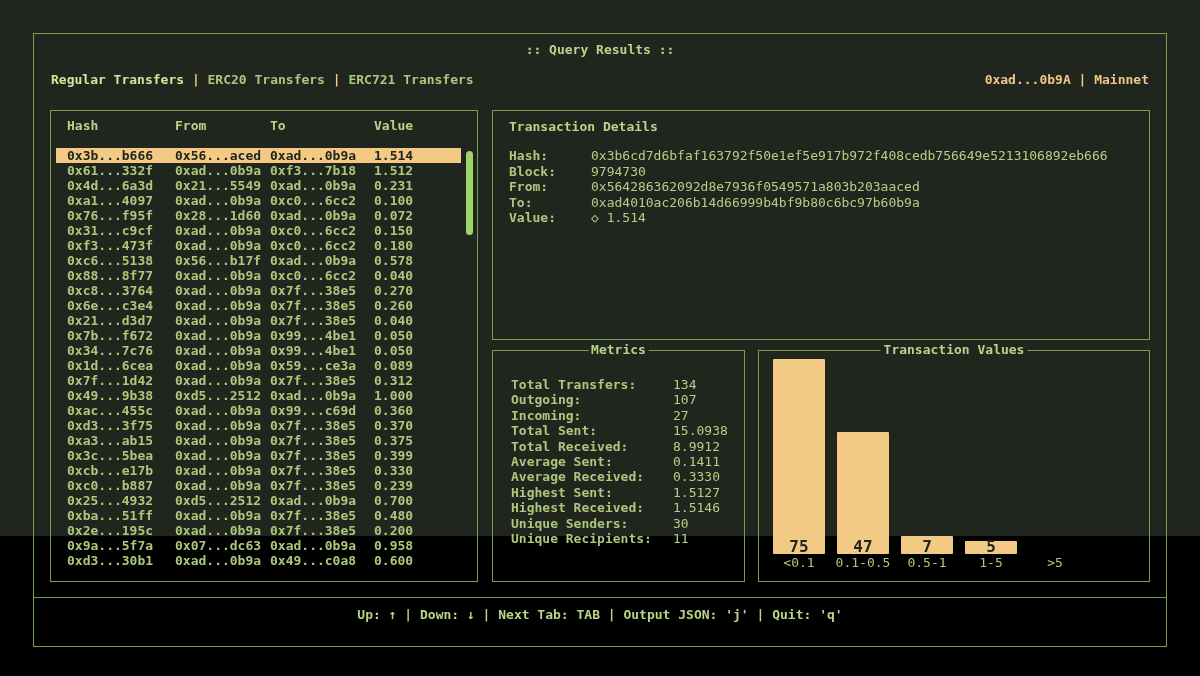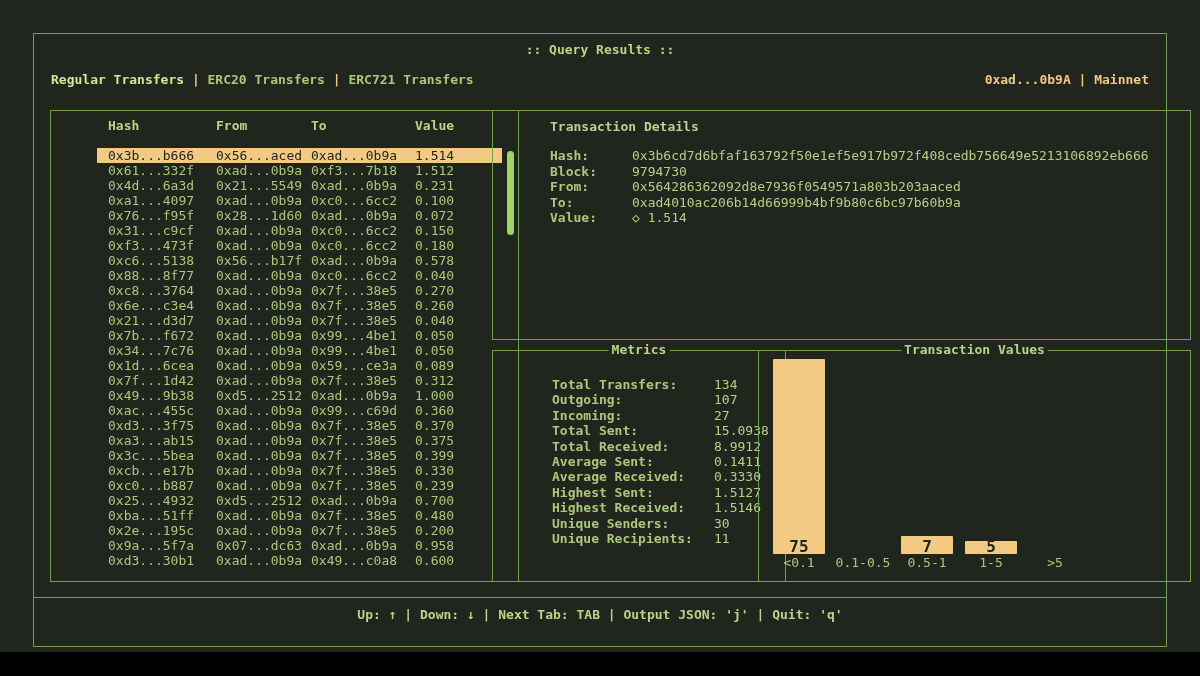--- a/index.html
+++ b/index.html
@@ -1,38 +1,38 @@
 <!DOCTYPE html>
 <html><head>
 <meta charset="utf-8">
 <style>
   html,body{margin:0;padding:0;background:#000;}
   body{width:1200px;height:676px;overflow:hidden;}
   .terminal{
-    position:relative;width:1200px;height:652px;background:#20251e;
+    position:relative;width:1200px;height:536px;background:#20251e;
     font-family:"DejaVu Sans Mono","Liberation Mono",monospace;
     font-size:13px;color:#abc87c;
   }
   .frame{position:absolute;left:33px;top:33px;width:1132px;height:612px;border:1px solid #75a050;}
   .app-title{position:absolute;top:8px;left:0;width:100%;text-align:center;font-weight:bold;color:#b9d489;}
   .tab-bar{position:absolute;top:38px;left:17px;font-weight:bold;white-space:pre;}
   .tab{color:#abc87c;cursor:default;}
   .tab.active{color:#d9e39a;}
   .tab-sep{color:#eec887;}
   .account-area{position:absolute;top:38px;right:17px;color:#eec887;font-weight:bold;white-space:pre;}
-  .panel{position:absolute;border:1px solid #75a050;box-sizing:content-box;padding-left:41px;}
+  .panel{position:absolute;border:1px solid #75a050;box-sizing:content-box;}
   .p-table{left:16px;top:76px;width:426px;height:470px;}
   .p-details{left:458px;top:76px;width:656px;height:228px;}
   .p-metrics{left:458px;top:316px;width:251px;height:230px;}
   .p-chart{left:724px;top:316px;width:390px;height:230px;}
   .panel-label{position:absolute;top:-9px;left:50%;transform:translateX(-50%);background:#20251e;padding:0 3px;font-weight:bold;color:#b9d489;white-space:nowrap;}
   
   .thead{display:flex;margin:7px 16px 15px 5px;padding-left:11px;font-weight:bold;color:#b9d489;}
   .c0{width:108px}.c1{width:95px}.c2{width:104px}.c3{flex:1}
-  .trow{display:flex;height:15px;line-height:15px;margin:0 16px 0 5px;padding-left:11px;white-space:pre;}
+  .trow{display:flex;height:15px;line-height:15px;margin:0 16px 0 5px;padding-left:11px;white-space:pre;font-weight:bold;}
   .trow.selected{background:#f3ca84;color:#20251e;}
   .scrollbar{position:absolute;top:40px;right:4px;width:7px;height:84px;background:#9fd468;border-radius:4px;}
   
   .details-title{margin:8px 0 14px 16px;font-weight:bold;color:#b9d489;}
   .drow{display:flex;line-height:15.5px;padding-left:16px;white-space:pre;}
   .dlabel{width:82px;font-weight:bold;}
   .dvalue{color:#b5cf85;}
   
   .mrows{margin-top:26px;padding-left:18px;}
   .mrow{display:flex;line-height:15.4px;white-space:pre;}
@@ -130,20 +130,23 @@
     <div class="panel p-chart">
       <div class="panel-label">Transaction Values</div>
       <div class="chart-area">
           <div class="slot">
             <div class="bar" style="height: 195px; background: rgb(243, 202, 132);">
               <span class="bar-count">75</span>
             </div>
             <div class="slot-label">&lt;0.1</div>
           </div>
           <div class="slot">
+            <div class="bar" style="height: 122px; background: rgb(243, 202, 132);">
+              <span class="bar-count">47</span>
+            </div>
             <div class="slot-label">0.1-0.5</div>
           </div>
           <div class="slot">
             <div class="bar" style="height: 18px; background: rgb(243, 202, 132);">
               <span class="bar-count">7</span>
             </div>
             <div class="slot-label">0.5-1</div>
           </div>
           <div class="slot">
             <div class="bar" style="height: 13px; background: rgb(243, 202, 132);">

